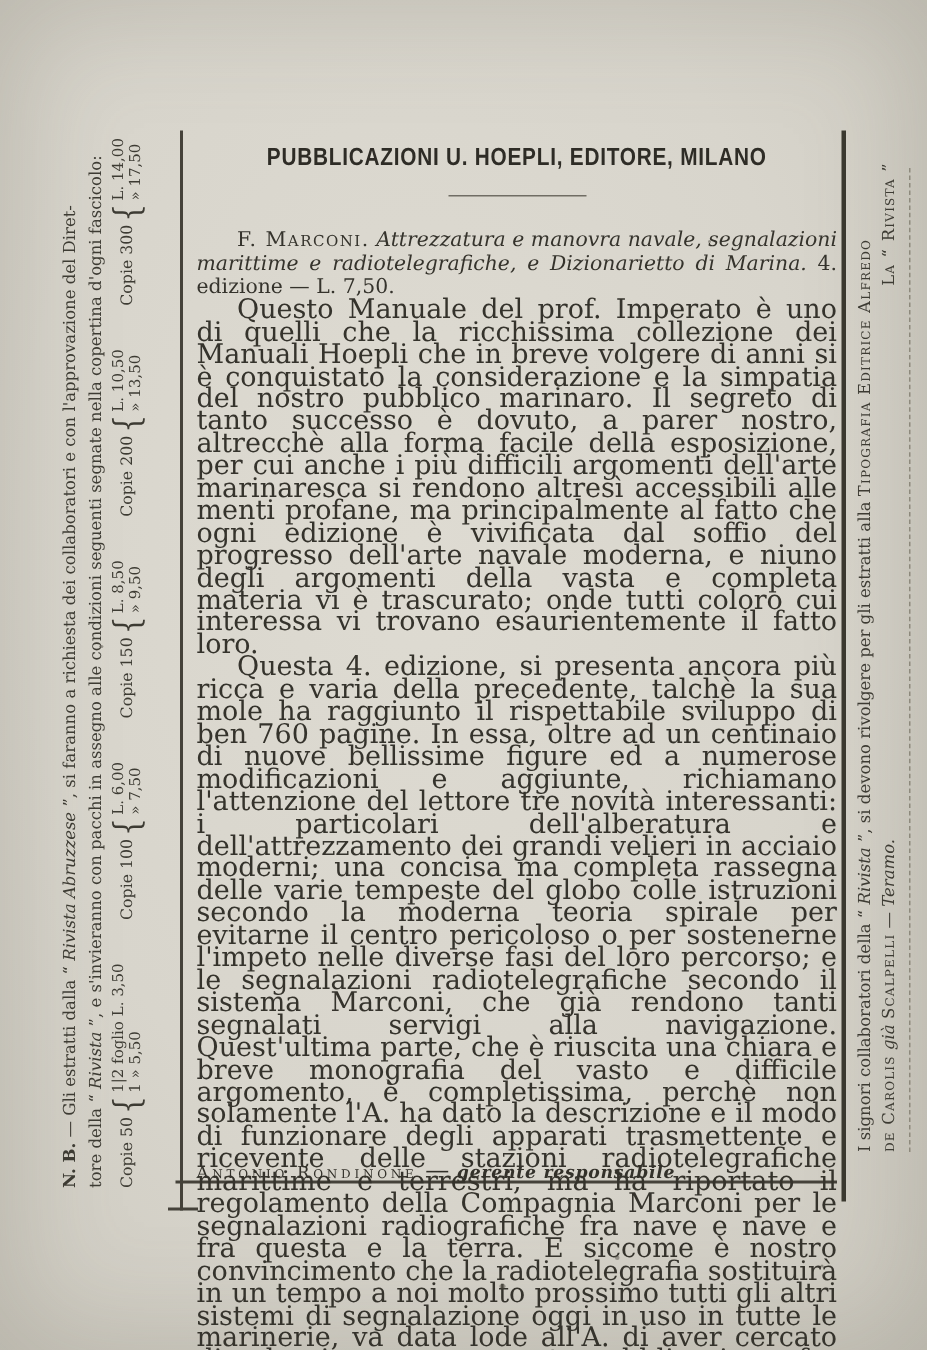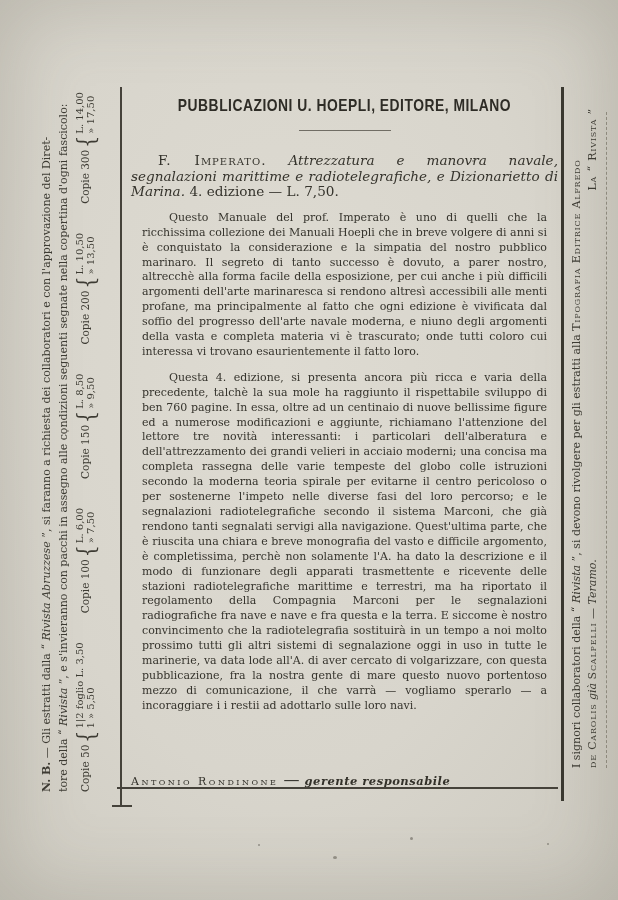--- a/index.html
+++ b/index.html
@@ -39,21 +39,21 @@
   .main{position:absolute;left:131px;top:96px;width:427px;}
   .title{
     margin:0;text-align:center;
     font-family:"Liberation Sans", sans-serif;
     font-weight:bold;font-size:16.5px;letter-spacing:0.6px;
     color:#2e2c26;white-space:nowrap;
     transform:scaleX(0.84);transform-origin:50% 50%;
   }
   .divider{width:92px;height:0;border-top:1.5px solid #55524a;margin:15px auto 0 auto;opacity:.8;}
   .entry{margin:22px 0 0 0;text-align:justify;text-indent:27px;font-size:13.6px;line-height:15.6px;}
-  .bp{margin:11px;text-align:justify;text-indent:27px;font-size:11px;line-height:14.9px;}
+  .bp{margin:0;text-align:justify;text-indent:27px;font-size:18px;line-height:14.9px;}
   .entry .sc{letter-spacing:1px;}
   
   .colophon{position:absolute;left:131px;top:770px;width:427px;text-align:left;white-space:nowrap;color:#33312a;}
   .colophon .name{font-variant:small-caps;font-size:11px;letter-spacing:2.5px;}
   .colophon .role{font-style:italic;font-weight:bold;font-size:11.5px;letter-spacing:0.5px;}
   
   .speck{position:absolute;border-radius:50%;background:#5d5a50;opacity:.55;}
 </style>
 </head>
 <body>
@@ -109,21 +109,21 @@
 
   <div class="vrule left-rule"></div>
   <div class="left-rule-hook"></div>
   <div class="vrule right-rule"></div>
   <div class="footer-rule"></div>
   <div class="crease"></div>
 
   <div class="main">
     <h1 class="title">PUBBLICAZIONI U. HOEPLI, EDITORE, MILANO</h1>
     <div class="divider"></div>
-    <p class="entry"><span class="sc">F. Imperato.</span><span class="it"> Attrezzatura e manovra navale, segnalazioni marittime e radiotelegrafiche, e Dizionarietto di Marina.</span><span> 4. edizione — L. 7,50.</span></p>
+    <p class="entry"><span class="sc">F. Marconi.</span><span class="it"> Attrezzatura e manovra navale, segnalazioni marittime e radiotelegrafiche, e Dizionarietto di Marina.</span><span> 4. edizione — L. 7,50.</span></p>
     <p class="bp">Questo Manuale del prof. Imperato è uno di quelli che la ricchissima collezione dei Manuali Hoepli che in breve volgere di anni si è conquistato la considerazione e la simpatia del nostro pubblico marinaro. Il segreto di tanto successo è dovuto, a parer nostro, altrecchè alla forma facile della esposizione, per cui anche i più difficili argomenti dell'arte marinaresca si rendono altresì accessibili alle menti profane, ma principalmente al fatto che ogni edizione è vivificata dal soffio del progresso dell'arte navale moderna, e niuno degli argomenti della vasta e completa materia vi è trascurato; onde tutti coloro cui interessa vi trovano esaurientemente il fatto loro.</p>
     <p class="bp">Questa 4. edizione, si presenta ancora più ricca e varia della precedente, talchè la sua mole ha raggiunto il rispettabile sviluppo di ben 760 pagine. In essa, oltre ad un centinaio di nuove bellissime figure ed a numerose modificazioni e aggiunte, richiamano l'attenzione del lettore tre novità interessanti: i particolari dell'alberatura e dell'attrezzamento dei grandi velieri in acciaio moderni; una concisa ma completa rassegna delle varie tempeste del globo colle istruzioni secondo la moderna teoria spirale per evitarne il centro pericoloso o per sostenerne l'impeto nelle diverse fasi del loro percorso; e le segnalazioni radiotelegrafiche secondo il sistema Marconi, che già rendono tanti segnalati servigi alla navigazione. Quest'ultima parte, che è riuscita una chiara e breve monografia del vasto e difficile argomento, è completissima, perchè non solamente l'A. ha dato la descrizione e il modo di funzionare degli apparati trasmettente e ricevente delle stazioni radiotelegrafiche marittime e terrestri, ma ha riportato il regolamento della Compagnia Marconi per le segnalazioni radiografiche fra nave e nave e fra questa e la terra. E siccome è nostro convincimento che la radiotelegrafia sostituirà in un tempo a noi molto prossimo tutti gli altri sistemi di segnalazione oggi in uso in tutte le marinerie, va data lode all'A. di aver cercato di volgarizzare, con questa pubblicazione, fra la nostra gente di mare questo nuovo portentoso mezzo di comunicazione, il che varrà — vogliamo sperarlo — a incoraggiare i i restii ad adottarlo sulle loro navi.</p>
   </div>
 
   <div class="colophon">
     <span class="name">Antonio Rondinone</span>
     <span>—</span>
     <span class="role">gerente responsabile</span>
   </div>
 

